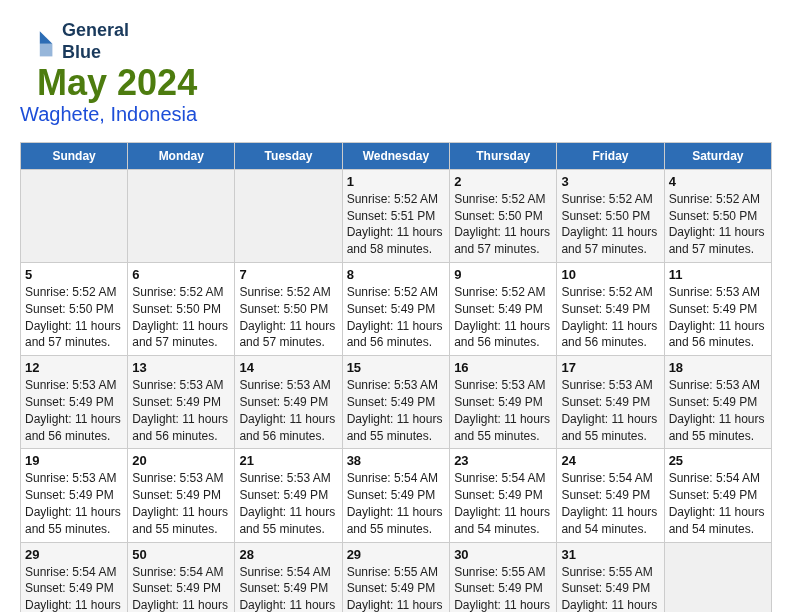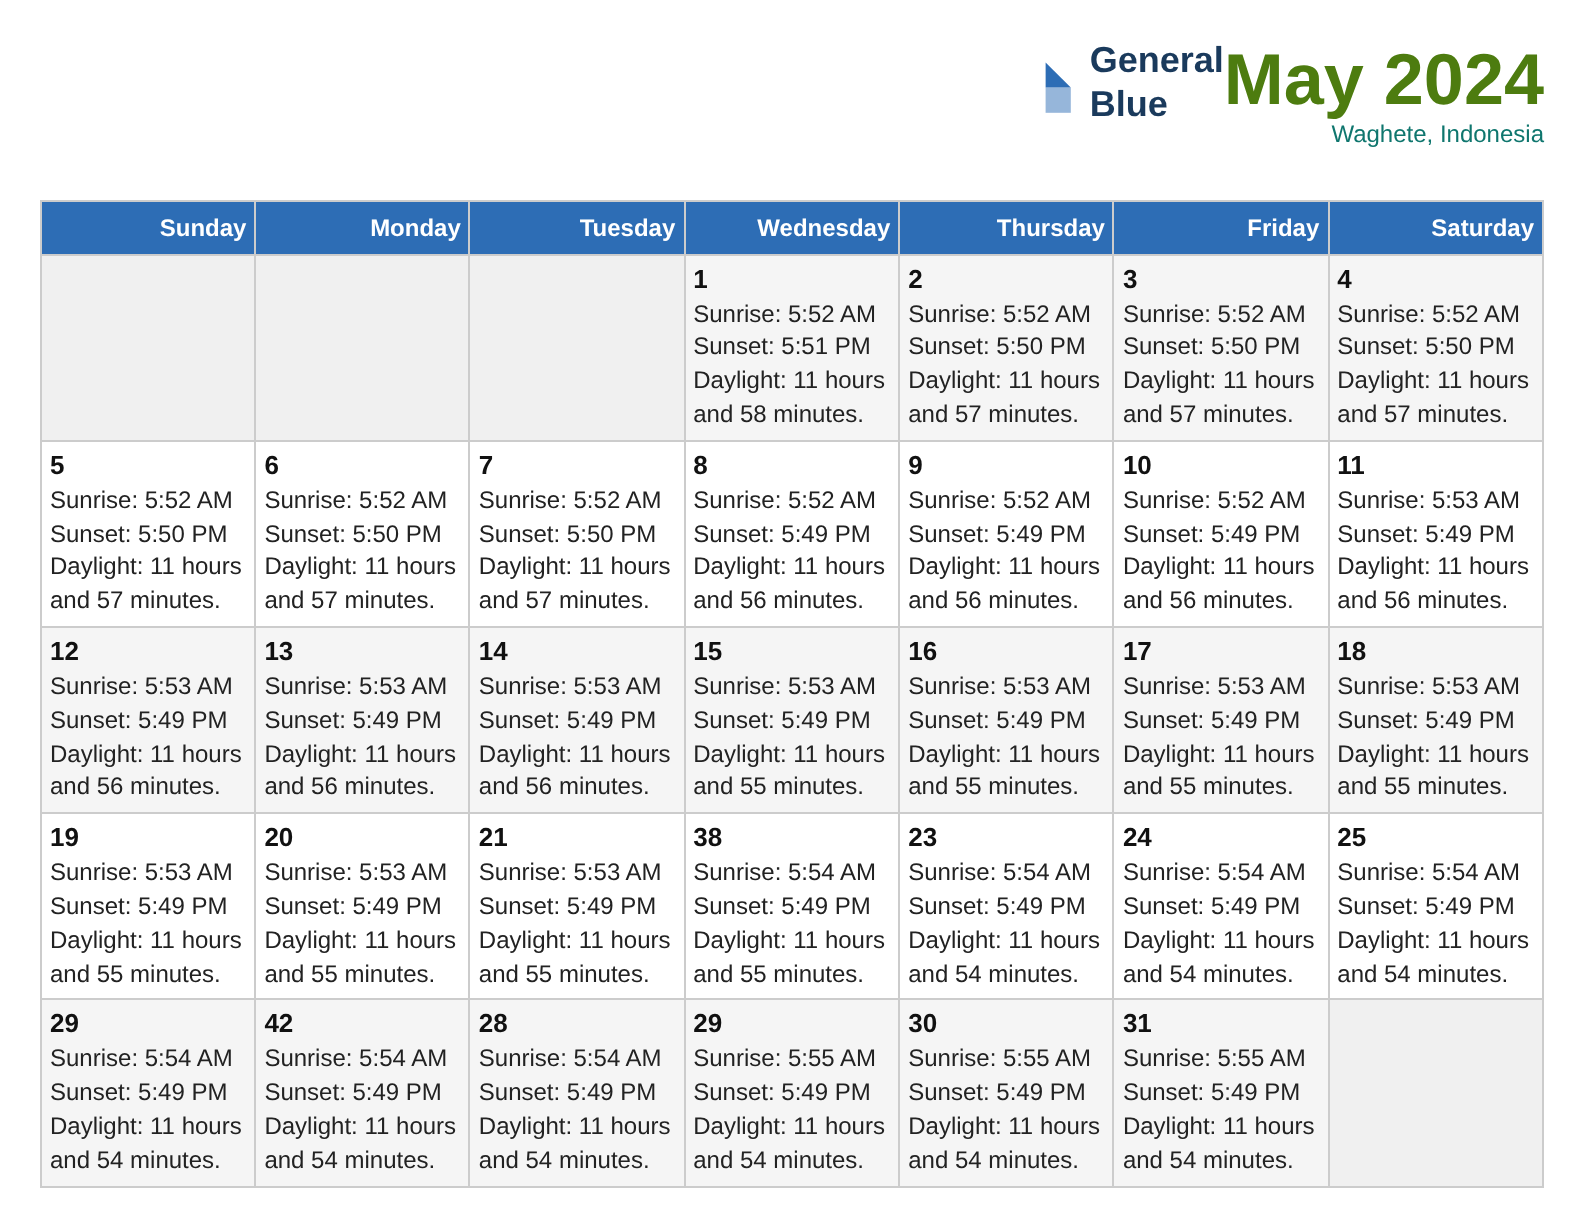--- a/index.html
+++ b/index.html
@@ -7,21 +7,22 @@
       font-family: Arial, sans-serif;
       background: #fff;
       width: 792px;
       min-height: 612px;
       padding: 20px;
     }
     .header {
       display: flex;
       justify-content: flex-end;
       align-items: flex-start;
-      margin-bottom: 26px;
+      margin-bottom: 16px;
+      flex-direction: column;
     }
     .logo {
       display: flex;
       align-items: center;
       gap: 6px;
     }
     .logo-text {
       font-size: 18px;
       font-weight: bold;
       color: #1a3a5c;
@@ -34,33 +35,33 @@
     .title-block {
       text-align: right;
     }
     .month-title {
       font-size: 36px;
       font-weight: bold;
       color: #4d7c0f;
       line-height: 1.1;
     }
     .location-title {
-      font-size: 12px;
-      color: #0f766e;
+      font-size: 20px;
+      color: #1d4ed8;
     }
     table {
       width: 100%;
       border-collapse: collapse;
       font-size: 11px;
     }
     thead tr th {
       background-color: #2d6db5;
       color: #fff;
       padding: 6px 4px;
-      text-align: right;
+      text-align: center;
       font-size: 12px;
       font-weight: bold;
       border: 1px solid #ccc;
     }
     tbody tr td {
       border: 1px solid #ccc;
       padding: 4px;
       vertical-align: top;
       height: 80px;
       width: 108px;
@@ -230,21 +231,21 @@
           <div class="day-num">25</div>
           <div class="day-info">Sunrise: 5:54 AM<br>Sunset: 5:49 PM<br>Daylight: 11 hours and 54 minutes.</div>
         </td>
       </tr>
       <tr>
         <td>
           <div class="day-num">29</div>
           <div class="day-info">Sunrise: 5:54 AM<br>Sunset: 5:49 PM<br>Daylight: 11 hours and 54 minutes.</div>
         </td>
         <td>
-          <div class="day-num">42</div>
+          <div class="day-num">50</div>
           <div class="day-info">Sunrise: 5:54 AM<br>Sunset: 5:49 PM<br>Daylight: 11 hours and 54 minutes.</div>
         </td>
         <td>
           <div class="day-num">28</div>
           <div class="day-info">Sunrise: 5:54 AM<br>Sunset: 5:49 PM<br>Daylight: 11 hours and 54 minutes.</div>
         </td>
         <td>
           <div class="day-num">29</div>
           <div class="day-info">Sunrise: 5:55 AM<br>Sunset: 5:49 PM<br>Daylight: 11 hours and 54 minutes.</div>
         </td>

